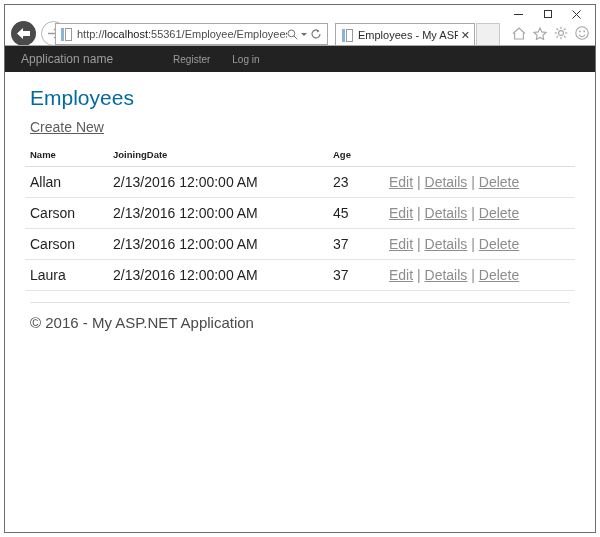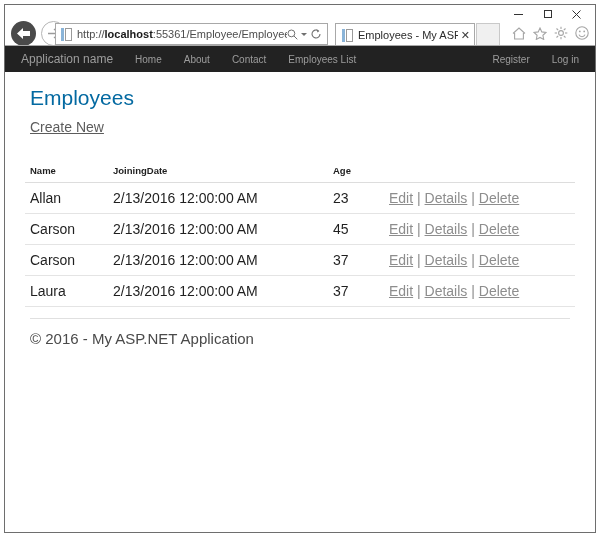--- a/index.html
+++ b/index.html
@@ -137,21 +137,21 @@
     box-sizing: border-box;
   }
   .url-text {
     flex: 1 1 auto;
     font-size: 11px;
     color: #4d4d4d;
     white-space: nowrap;
     overflow: hidden;
     line-height: 1;
   }
-  .url-text .host { font-weight: bold; color: #1a1a1a; }
+  .url-text .host { font-weight: normal; color: #1a1a1a; }
   .addr-icons {
     display: flex;
     align-items: center;
     gap: 3px;
     flex: 0 0 auto;
     padding-right: 2px;
   }
   .caret-dn {
     width: 0; height: 0;
     border-left: 3px solid transparent;
@@ -228,20 +228,21 @@
   }
 
   
   .navbar {
     background: #222222;
     height: 26px;
     display: flex;
     align-items: center;
     padding: 4px 16px;
     box-sizing: border-box;
+    gap: 38px;
   }
   .brand {
     color: #9d9d9d;
     font-size: 12px;
     margin-right: 22px;
     white-space: nowrap;
   }
   .nav-links {
     display: flex;
     align-items: center;
@@ -273,21 +274,21 @@
   .create-new {
     display: inline-block;
     margin: 9px 0 0 5px;
     font-size: 14px;
     color: #5c5c5c;
   }
 
   table.grid {
     width: 100%;
     border-collapse: collapse;
-    margin-top: 24px;
+    margin-top: 8px;
     table-layout: fixed;
   }
   table.grid th {
     text-align: left;
     font-size: 9.5px;
     color: #1f1f1f;
     font-weight: bold;
     padding: 5px 0 6px 5px;
     border-bottom: 1px solid #dddddd;
   }
@@ -401,26 +402,20 @@
       </svg>
     </div>
 
     <div class="chrome-sep"></div>
   </div>
 
   <div class="viewport">
 
     <div class="navbar">
       <span class="brand">Application name</span>
-      <span class="nav-links">
-        <span class="nav-link">Home</span>
-        <span class="nav-link">About</span>
-        <span class="nav-link">Contact</span>
-        <span class="nav-link">Employees List</span>
-      </span>
       <span class="nav-right">
         <span class="nav-link">Register</span>
         <span class="nav-link">Log in</span>
       </span>
     </div>
 
     <div class="container">
       <h1 class="page-title">Employees</h1>
       <a class="create-new" href="#">Create New</a>
 

